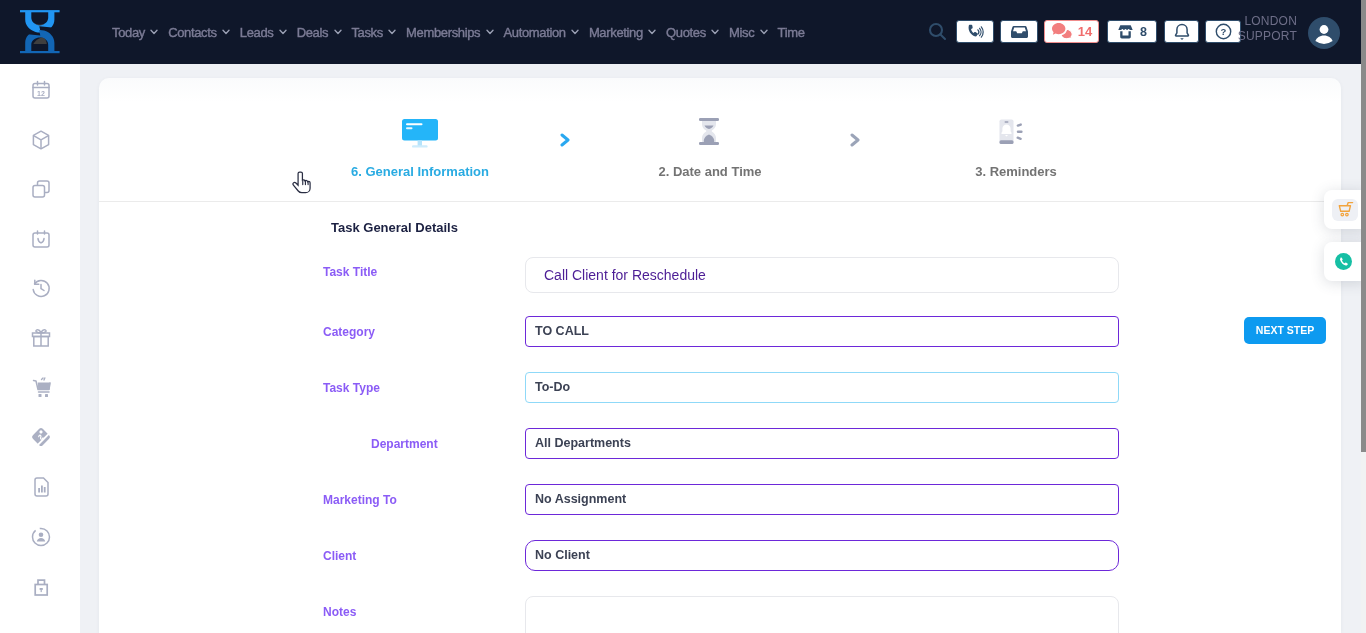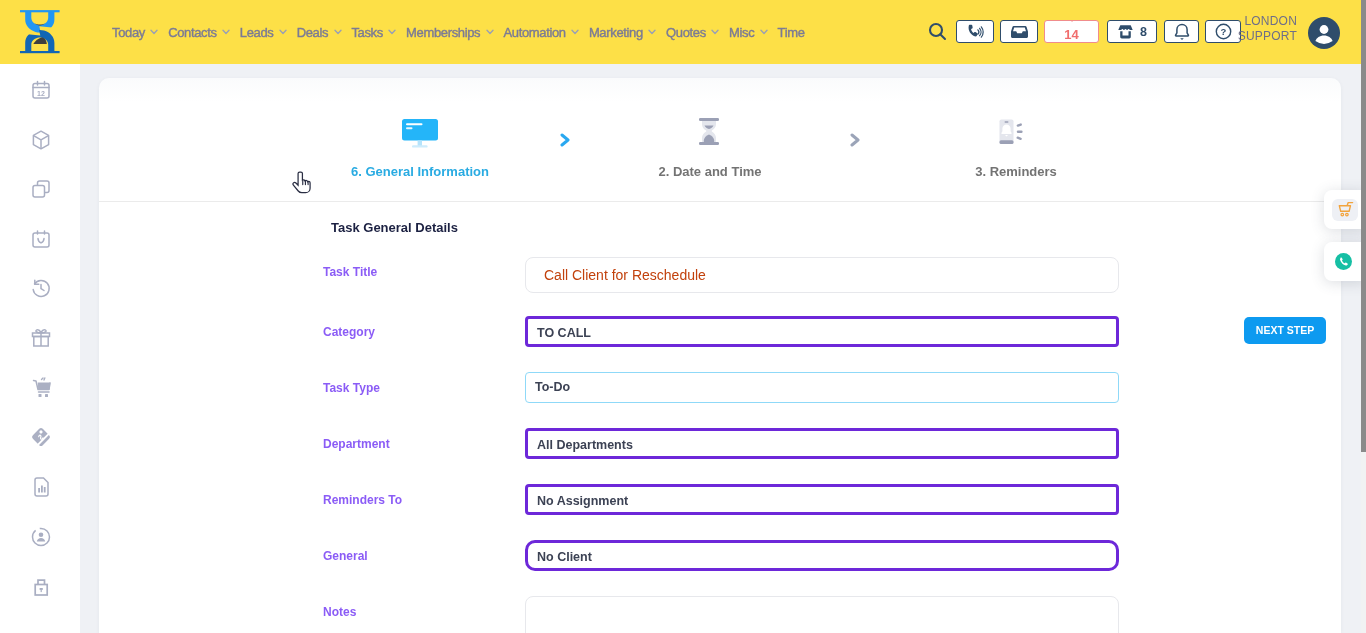--- a/index.html
+++ b/index.html
@@ -1,42 +1,42 @@
 <!DOCTYPE html>
 <html><head>
 <meta charset="utf-8">
 <style>
   * { margin:0; padding:0; box-sizing:border-box; }
   html,body { width:1366px; height:633px; overflow:hidden; background:#eff1f5;
     font-family:"Liberation Sans", sans-serif; }
   .abs { position:absolute; }
   
-  #navbar { position:absolute; left:0; top:0; width:1366px; height:64px; background:#fde047; }
+  #navbar { position:absolute; left:0; top:0; width:1366px; height:64px; background:#0f172a; }
   #logo { position:absolute; left:20px; top:7px; }
   .nav { position:absolute; left:112px; top:0; height:64px; display:flex; align-items:center; }
   .nav .item { display:flex; align-items:center; color:#7b7b95; font-size:13px; font-weight:400; letter-spacing:-0.35px; -webkit-text-stroke:0.4px #7b7b95; }
   .nav .item svg { margin-left:5.5px; margin-right:9.7px; }
   
   .tbtn { position:absolute; top:20px; height:23px; border:1.6px solid #2f4d6b; border-radius:3px;
      display:flex; align-items:center; justify-content:center; background:#fff; color:#2f4d6b;
      font-weight:700; font-size:13px; gap:5px; }
-  .tbtn.red { border-color:#f08c8c; color:#f06d6d;flex-direction:column; }
+  .tbtn.red { border-color:#f08c8c; color:#f06d6d; }
   
   #sidebar { position:absolute; left:0; top:64px; width:80px; height:569px; background:#fff; }
   .sic { position:absolute; left:30px; }
   
   #card { position:absolute; left:99px; top:78px; width:1242px; height:555px; background:linear-gradient(180deg,#fafbfc 0,#ffffff 24px);
      border-radius:10px 10px 0 0; box-shadow:0 1px 4px rgba(40,50,80,.05); }
   #divider { position:absolute; left:99px; top:201px; width:1242px; height:1px; background:#ebebeb; }
   .steplabel { position:absolute; top:164px; font-size:13px; font-weight:700; color:#737373; text-align:center; width:220px; }
   .steplabel.active { color:#29abe2; }
   
   .flabel { position:absolute; left:323px; font-size:12px; font-weight:700; color:#8b5cf6; }
   .input1 { position:absolute; left:525px; width:594px; background:#fff; border:1px solid #e7e8ec; border-radius:8px; }
-  .sel { position:absolute; left:525px; width:594px; height:31px; background:#fff; border:3px solid #6d28d9; border-radius:4px;
+  .sel { position:absolute; left:525px; width:594px; height:31px; background:#fff; border:1px solid #6d28d9; border-radius:4px;
      font-size:12.5px; font-weight:700; color:#3c4254; line-height:29px; padding-left:9px; }
   #heading { position:absolute; left:331px; top:220px; font-size:13px; font-weight:700; color:#1c2142; letter-spacing:0; }
   #nextstep { position:absolute; left:1244px; top:317px; width:82px; height:27px; background:#0d9af0; border-radius:5px;
      color:#fff; font-size:10.5px; font-weight:700; letter-spacing:0; text-align:center; line-height:27px; }
   
   .fcard { position:absolute; left:1324px; width:42px; height:39px; background:#fff; border-radius:8px 0 0 8px;
      box-shadow:0 2px 14px rgba(60,70,90,.18); }
   
   #sbtrack { position:absolute; left:1361px; top:0; width:5px; height:633px; background:#f1f2f3; }
   #sbthumb { position:absolute; left:1361px; top:0; width:5px; height:452px; background:#8a8a8a; }
@@ -91,26 +91,26 @@
   </svg>
 </div>
 <div class="steplabel active" style="left:310px;">6. General Information</div>
 <div class="steplabel" style="left:600px;">2. Date and Time</div>
 <div class="steplabel" style="left:906px;">3. Reminders</div>
 
 <div id="heading">Task General Details</div>
 <div class="flabel" style="top:265px;">Task Title</div>
 <div class="flabel" style="top:325px;">Category</div>
 <div class="flabel" style="top:381px;">Task Type</div>
-<div class="flabel" style="top:437px;">Department</div>
-<div class="flabel" style="top:493px;">Reminders To</div>
-<div class="flabel" style="top:549px;">General</div>
+<div class="flabel" style="top:437px;margin-left:48px;">Department</div>
+<div class="flabel" style="top:493px;">Marketing To</div>
+<div class="flabel" style="top:549px;">Client</div>
 <div class="flabel" style="top:605px;">Notes</div>
 
-<div class="input1" style="top:257px; height:36px; font-size:14px; color:#c2410c; line-height:34px; padding-left:18px;">Call Client for Reschedule</div>
+<div class="input1" style="top:257px; height:36px; font-size:14px; color:#4c1d95; line-height:34px; padding-left:18px;">Call Client for Reschedule</div>
 <div class="sel" style="top:316px;">TO CALL</div>
 <div class="sel" style="top:372px; border:1.6px solid #8fd9f8;">To-Do</div>
 <div class="sel" style="top:428px;">All Departments</div>
 <div class="sel" style="top:484px;">No Assignment</div>
 <div class="sel" style="top:540px;border-radius:10px;">No Client</div>
 <div class="input1" style="top:596px; height:60px;"></div>
 
 <div id="nextstep">NEXT STEP</div>
 
 <div id="navbar">

